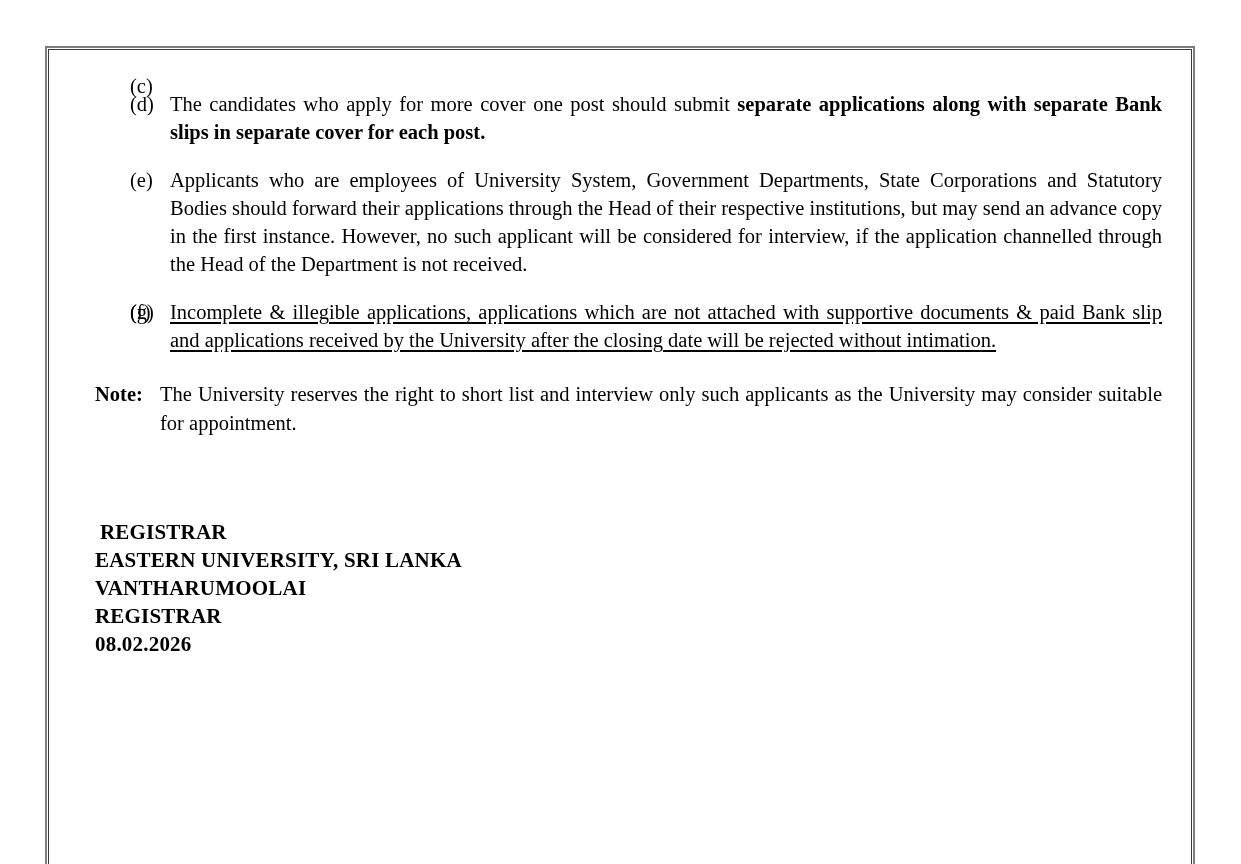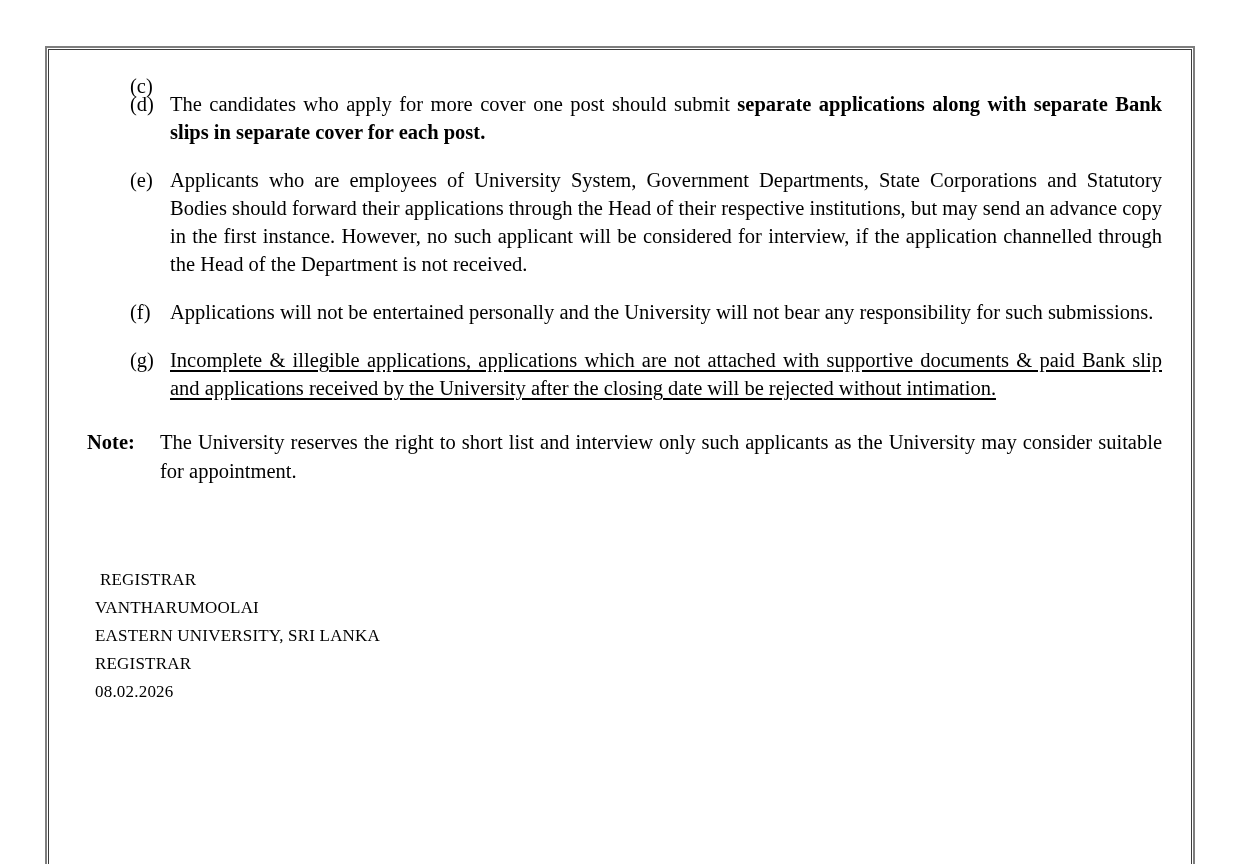--- a/index.html
+++ b/index.html
@@ -79,34 +79,34 @@
     margin: 14px 0 0 0;
     padding-left: 113px;    
     padding-right: 35px;
     font-size: 20.5px;
     line-height: 29px;
     text-align: justify;
     text-justify: inter-word;
   }
   .note .note-label {
     position: absolute;
-    left: 40px;             
+    left: 48px;             
     top: 0;
     font-weight: bold;
     font-size: 20.5px;
     line-height: 29px;
     white-space: nowrap;
   }
 
   
   .signature {
     margin: 80px 0 0 0;
     padding-left: 48px;     
-    font-weight: normal;
-    font-size: 17px;
+    font-weight: bold;
+    font-size: 21px;
     line-height: 28px;
     letter-spacing: 0.2px;
   }
   .signature .sig-line { white-space: nowrap; }
   .signature .sig-line.first { padding-left: 5px; }
 
   .spacer-top { height: 24px; }
 </style>
 </head>
 <body>
@@ -125,35 +125,34 @@
       <span>The candidates who apply for more cover one post should submit </span><b>separate applications along with separate Bank slips in separate cover for each post.</b>
     </div>
 
     <div class="clause">
       <span class="marker">(e)</span>
       <span>Applicants who are employees of University System, Government Departments, State Corporations and Statutory Bodies should forward their applications through the Head of their respective institutions, but may send an advance copy in the first instance. However, no such applicant will be considered for interview, if the application channelled through the Head of the Department is not received.</span>
     </div>
 
     <div class="clause">
       <span class="marker">(f)</span>
-      <span>Applications will not be entertained personally and the University will not bear any responsibility for such submissions.</span>
     </div>
 
     <div class="clause last-item">
       <span class="marker">(g)</span>
       <span class="strong-underline">Incomplete &amp; illegible applications, applications which are not attached with supportive documents &amp; paid Bank slip and applications received by the University after the closing date will be rejected without intimation.</span>
     </div>
 
     <div class="note">
       <span class="note-label">Note:</span>
       <span>The University reserves the right to short list and interview only such applicants as the University may consider suitable for appointment.</span>
     </div>
 
     <div class="signature">
       <div class="sig-line first">REGISTRAR</div>
+      <div class="sig-line">EASTERN UNIVERSITY, SRI LANKA</div>
       <div class="sig-line">VANTHARUMOOLAI</div>
-      <div class="sig-line">EASTERN UNIVERSITY, SRI LANKA</div>
       <div class="sig-line">REGISTRAR</div>
       <div class="sig-line">08.02.2026</div>
     </div>
 
   </div>
 </div>
 
 </body></html>

